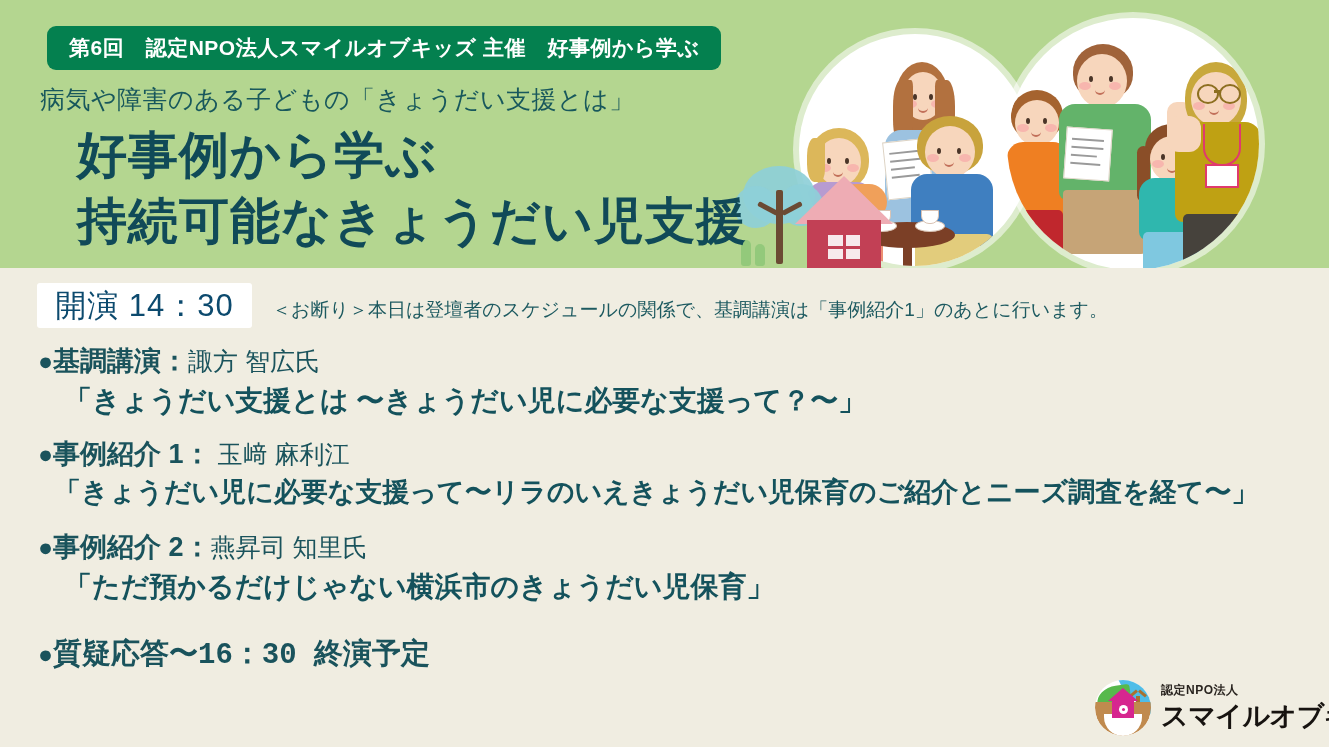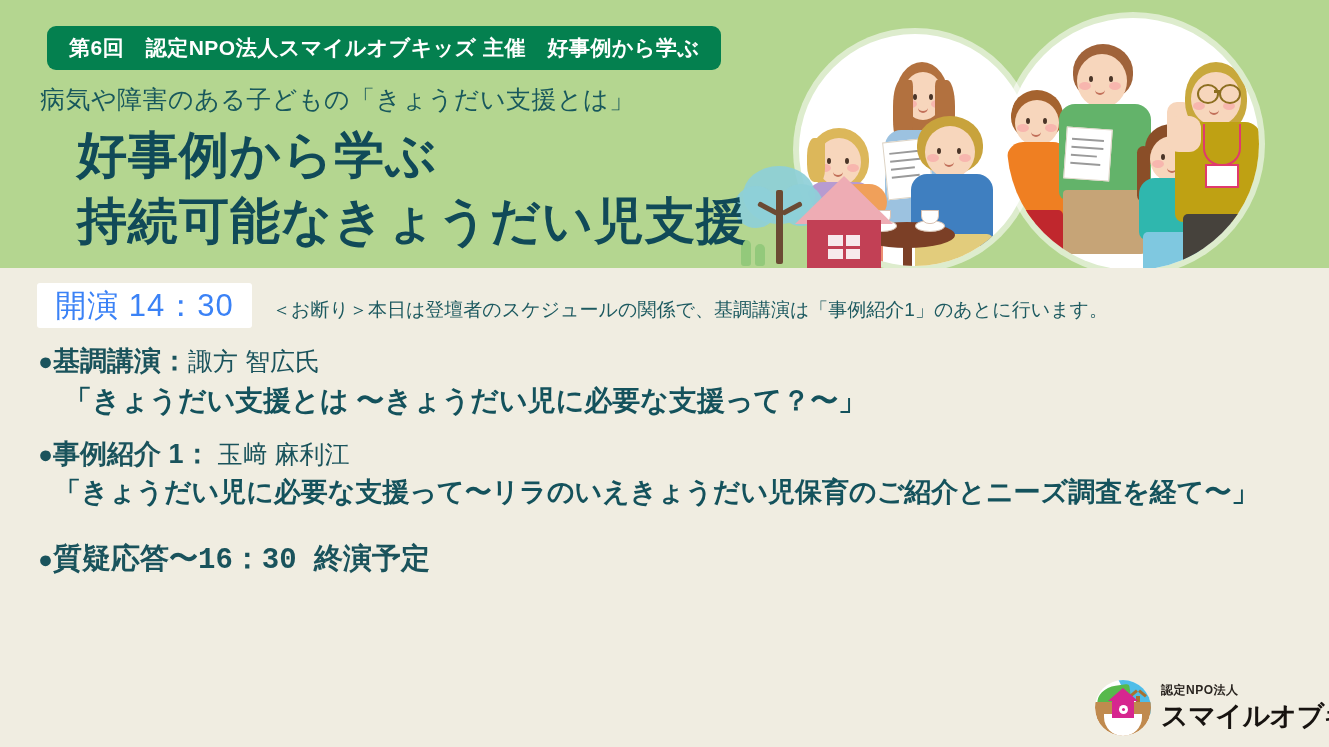--- a/index.html
+++ b/index.html
@@ -79,21 +79,21 @@
   .cup{position:absolute;background:#ffffff;border:1.5px solid #d9c3b4;border-radius:0 0 8px 8px;}
   .saucer{position:absolute;background:#ffffff;border:1.5px solid #d9c3b4;border-radius:50%;}
   .paper{position:absolute;background:#ffffff;border:1px solid #ddd3c4;}
   .paper i{position:absolute;left:5px;height:1.5px;background:#9a9a9a;display:block;}
 
   
   #timebox{
     position:absolute;left:37px;top:283px;width:215px;height:45px;
     background:#ffffff;border-radius:3px;
     display:flex;align-items:center;justify-content:center;
-    color:#3b82f6;font-size:31px;font-weight:400;letter-spacing:1px;
+    color:#0c4a6e;font-size:31px;font-weight:400;letter-spacing:1px;
   }
   #notice{
     position:absolute;left:272px;top:297px;
     color:#1d5a60;font-size:19px;font-weight:400;white-space:nowrap;
   }
   #program{position:absolute;left:38px;top:345px;right:18px;}
   .item{margin-bottom:16px;}
   .item-head{
     color:#1a535c;font-size:27px;font-weight:700;line-height:1.25;white-space:nowrap;
   }
@@ -282,20 +282,26 @@
       <div class="item-title">「きょうだい支援とは 〜きょうだい児に必要な支援って？〜」</div>
     </div>
 
     <div class="item" id="it1">
       <div class="item-head">
         <span class="bullet">●</span><span>事例紹介 1：</span><span class="nm"> 玉﨑 麻利江</span>
       </div>
       <div class="item-title" style="margin-left:16px;font-size:27px;">「きょうだい児に必要な支援って〜リラのいえきょうだい児保育のご紹介とニーズ調査を経て〜」</div>
     </div>
 
+    <div class="item" id="it2">
+      <div class="item-head">
+        <span class="bullet">●</span><span>事例紹介 2：</span><span class="nm">燕昇司 知里氏</span>
+      </div>
+      <div class="item-title">「ただ預かるだけじゃない横浜市のきょうだい児保育」</div>
+    </div>
 
     <div class="item" id="it3">
       <div class="item-head">
         <span class="bullet">●</span><span>質疑応答〜16：30 終演予定</span>
       </div>
     </div>
   </div>
 
   <div id="logo">
     <div id="logomark">

